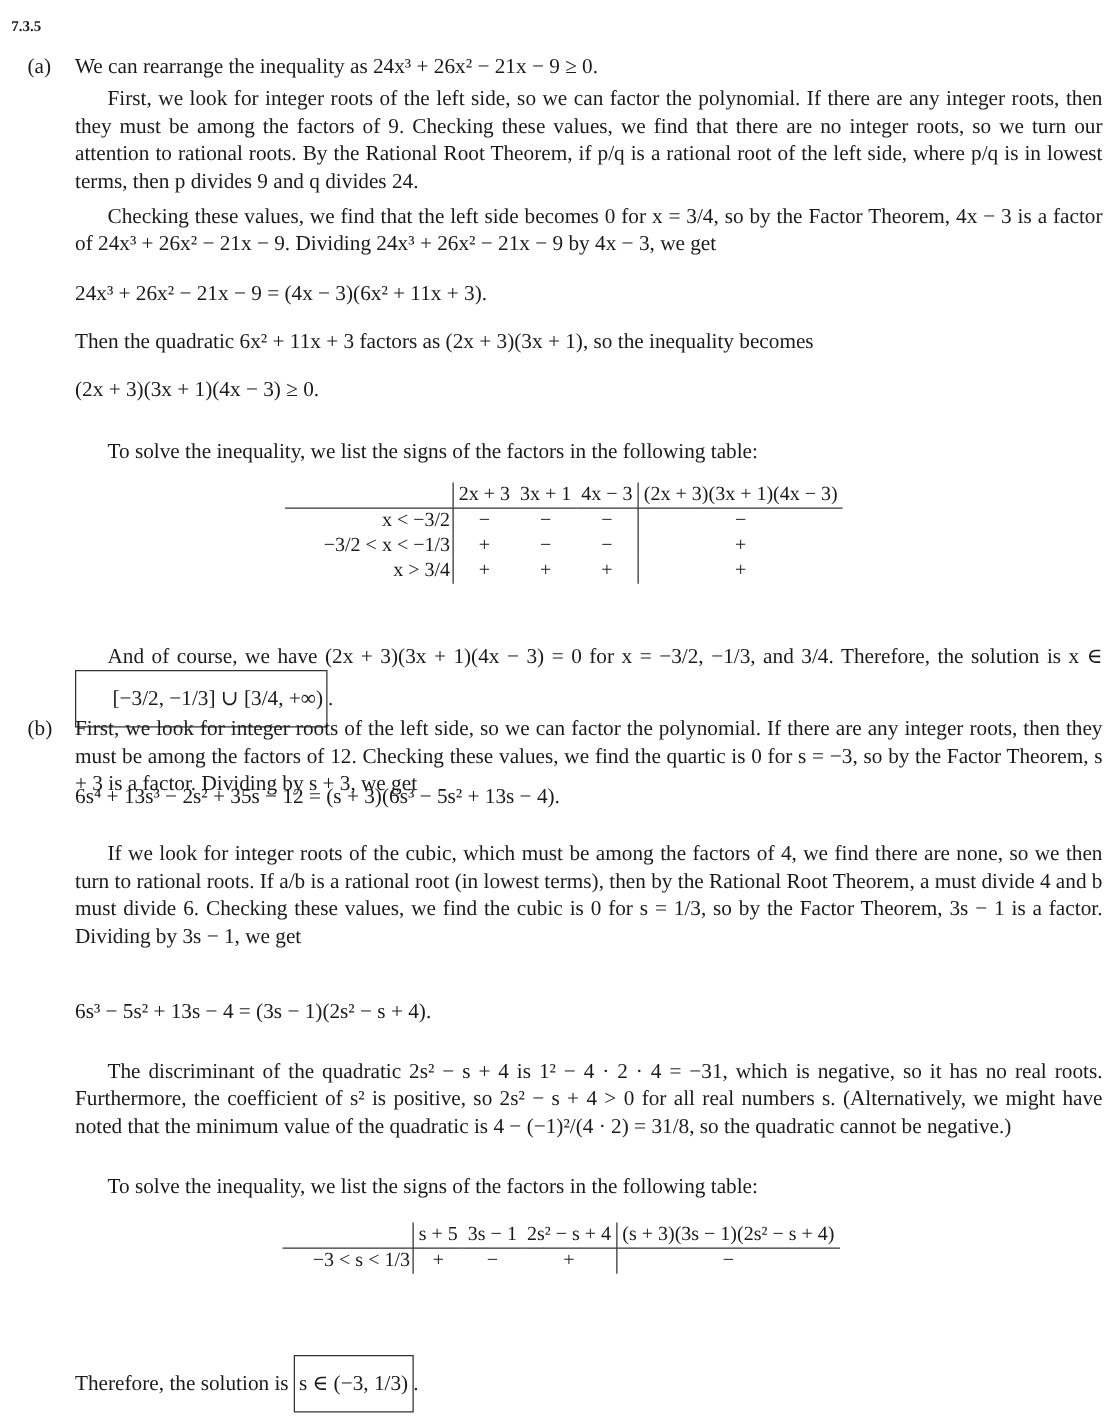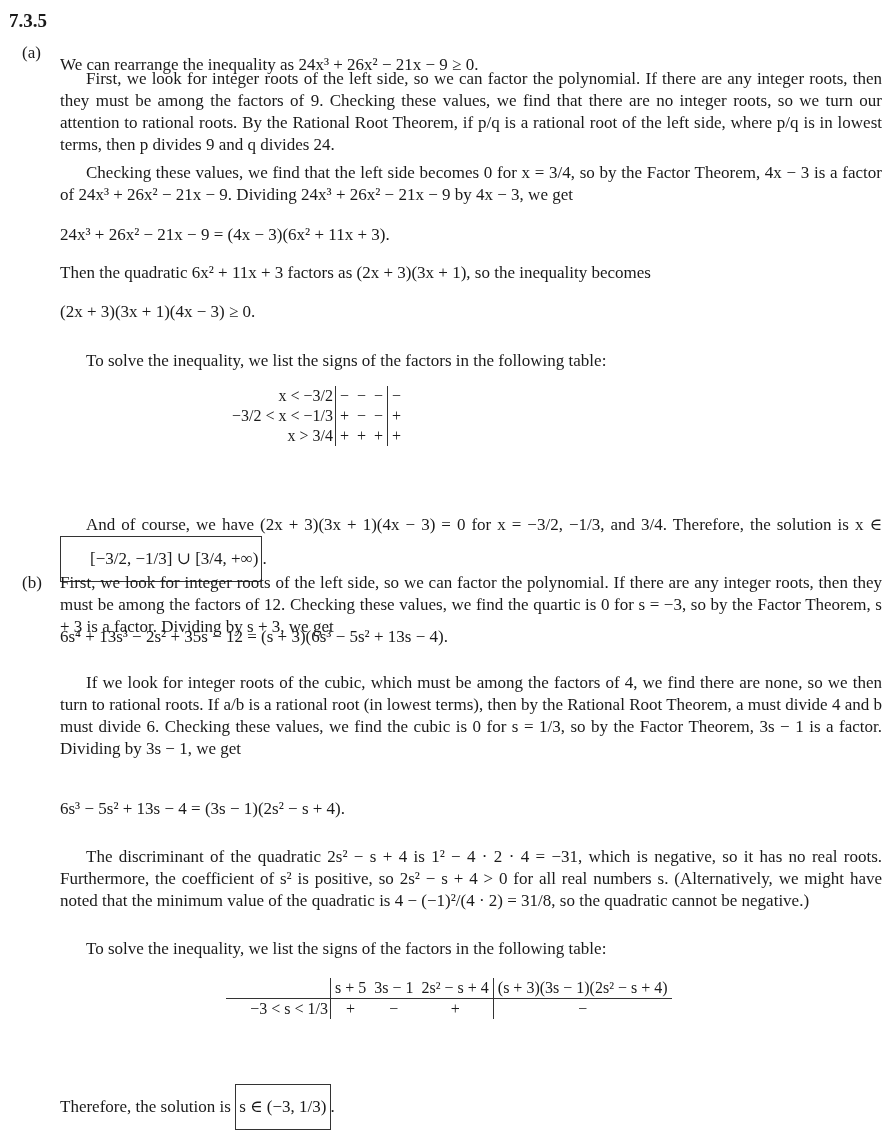--- a/index.html
+++ b/index.html
@@ -2,49 +2,56 @@
 <html><head>
 <meta charset="utf-8">
 <style>
   html, body { margin: 0; padding: 0; background: #ffffff; }
   body {
     width: 895px; height: 1134px; overflow: hidden; position: relative;
     font-family: "Liberation Serif", "DejaVu Serif", serif;
     color: #1a1a1a; font-size: 17px; line-height: 22px;
   }
   .abs { position: absolute; }
-  .heading { left: 9px; top: 10px; font-weight: bold; font-size: 19px; }
+  .heading { left: 9px; top: 10px; font-weight: bold; font-size: 12px; }
   .label { width: 40px; }
   .para { left: 60px; width: 822px; text-align: justify; }
   .indent { text-indent: 26px; }
   .center { left: 60px; width: 822px; text-align: left; }
   .box { border: 1px solid #333; padding: 12px 3px; display: inline-block; line-height: 20px; }
   table.signs { border-collapse: collapse; font-size: 16px; line-height: 20px; }
   table.signs td { padding: 0 4px; text-align: center; white-space: nowrap; }
   table.signs td.rowlabel { text-align: right; border-right: 1px solid #333; padding-right: 2px; }
   table.signs td.sep { border-right: 1px solid #333; }
   table.signs tr.head td { border-bottom: 1px solid #333; }
 </style>
 </head>
 <body>
 
 <div class="abs heading">7.3.5</div>
 
 <div class="abs label" style="left:22px; top:42px;">(a)</div>
-<div class="abs para" style="top:54px;">We can rearrange the inequality as 24x³ + 26x² − 21x − 9 ≥ 0.</div>
+<div class="abs para" style="top:42px;">We can rearrange the inequality as 24x³ + 26x² − 21x − 9 ≥ 0.</div>
 <div class="abs para indent" style="top:68px;">First, we look for integer roots of the left side, so we can factor the polynomial. If there are any integer roots, then they must be among the factors of 9. Checking these values, we find that there are no integer roots, so we turn our attention to rational roots. By the Rational Root Theorem, if p/q is a rational root of the left side, where p/q is in lowest terms, then p divides 9 and q divides 24.</div>
 <div class="abs para indent" style="top:162px;">Checking these values, we find that the left side becomes 0 for x = 3/4, so by the Factor Theorem, 4x − 3 is a factor of 24x³ + 26x² − 21x − 9. Dividing 24x³ + 26x² − 21x − 9 by 4x − 3, we get</div>
 <div class="abs center" style="top:224px;">24x³ + 26x² − 21x − 9 = (4x − 3)(6x² + 11x + 3).</div>
 <div class="abs para" style="top:262px;">Then the quadratic 6x² + 11x + 3 factors as (2x + 3)(3x + 1), so the inequality becomes</div>
 <div class="abs center" style="top:301px;">(2x + 3)(3x + 1)(4x − 3) ≥ 0.</div>
 <div class="abs para indent" style="top:350px;">To solve the inequality, we list the signs of the factors in the following table:</div>
 
 <div class="abs" style="left:228px; top:386px;">
   <table class="signs">
     <tbody>
+        <tr class="head">
+      <td class="rowlabel" style="width:128px"></td>
+      <td>2x + 3</td>
+      <td>3x + 1</td>
+      <td class="sep">4x − 3</td>
+      <td>(2x + 3)(3x + 1)(4x − 3)</td>
+    </tr>
     <tr>
       <td class="rowlabel">x &lt; −3/2</td>
       <td>−</td>
       <td>−</td>
       <td class="sep">−</td>
       <td>−</td>
     </tr>
     <tr>
       <td class="rowlabel">−3/2 &lt; x &lt; −1/3</td>
       <td>+</td>

